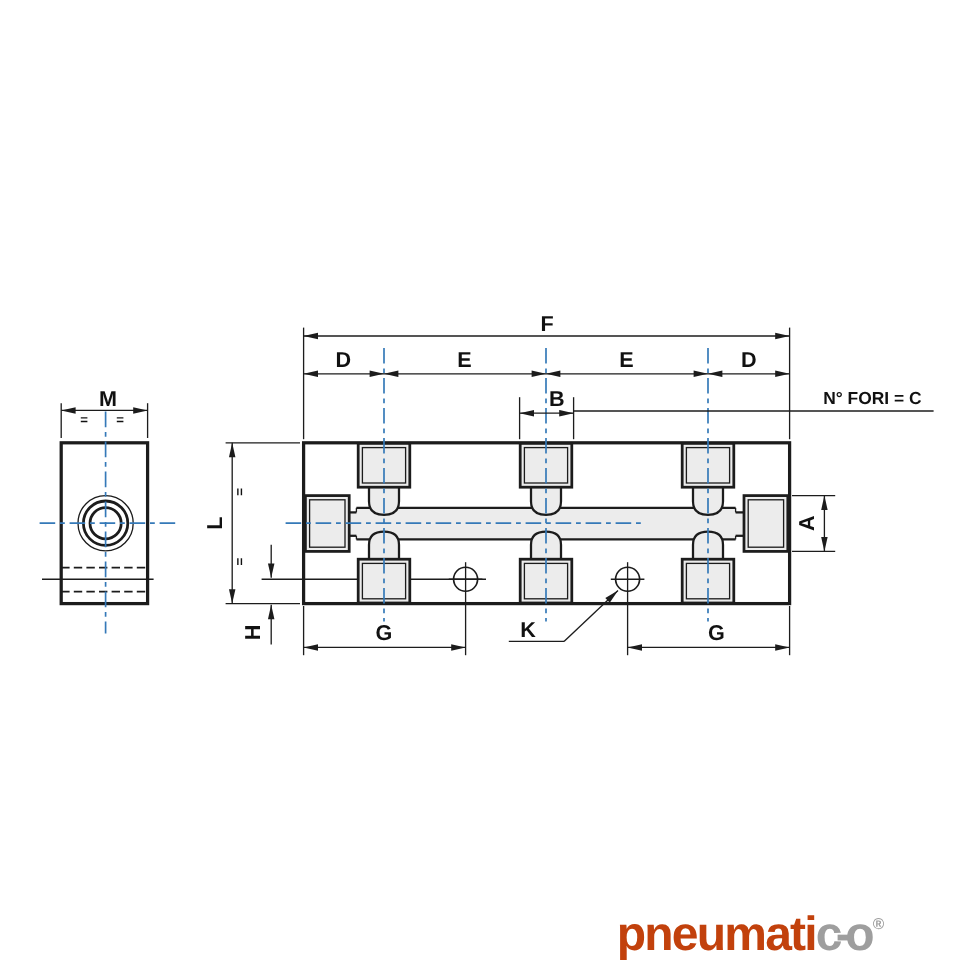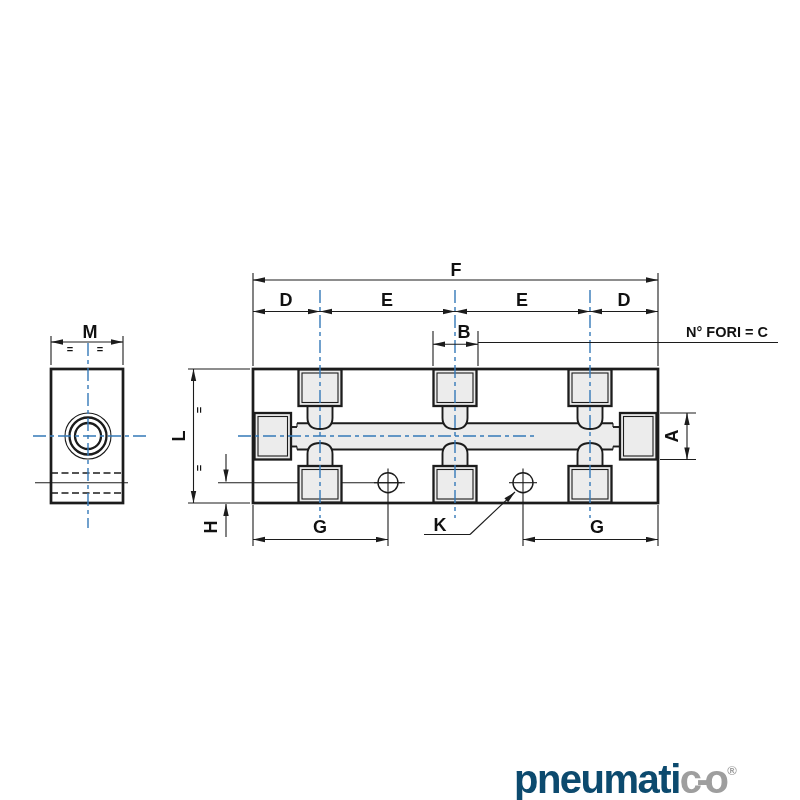--- a/index.html
+++ b/index.html
@@ -11,21 +11,21 @@
   .med{stroke-width:1.9;}
   .thin{stroke-width:1.1;}
   .cl{stroke:#3579b8;stroke-width:1.4;fill:none;stroke-dasharray:13 4 4 4;}
   .hid{stroke:#1c1c1c;stroke-width:1.4;fill:none;stroke-dasharray:7 3.5;}
   .fl{fill:#ececec;}
   .lbl{font:bold 18px "Liberation Sans",sans-serif;fill:#111;text-anchor:middle;}
   .lbl-sm{font:bold 14.5px "Liberation Sans",sans-serif;fill:#111;text-anchor:middle;}
   .eq{font:bold 11px "Liberation Sans",sans-serif;fill:#111;text-anchor:middle;}
   .logo{position:absolute;left:514px;top:757px;white-space:nowrap;
         font:bold 40px "Liberation Sans",sans-serif;letter-spacing:-1.5px;}
-  .logo .pink{color:#0c4a6e;}
+  .logo .pink{color:#c2410c;}
   .logo .gray{color:#9e9e9e;}
   .logo .dash{margin:0 -4px;}
   .logo sup{font-size:13px;letter-spacing:0;vertical-align:18px;color:#9e9e9e;}
 </style>
 </head>
 <body>
 
 <div class="stage">
 <svg width="800" height="800" viewBox="0 0 800 800">
   <defs>

